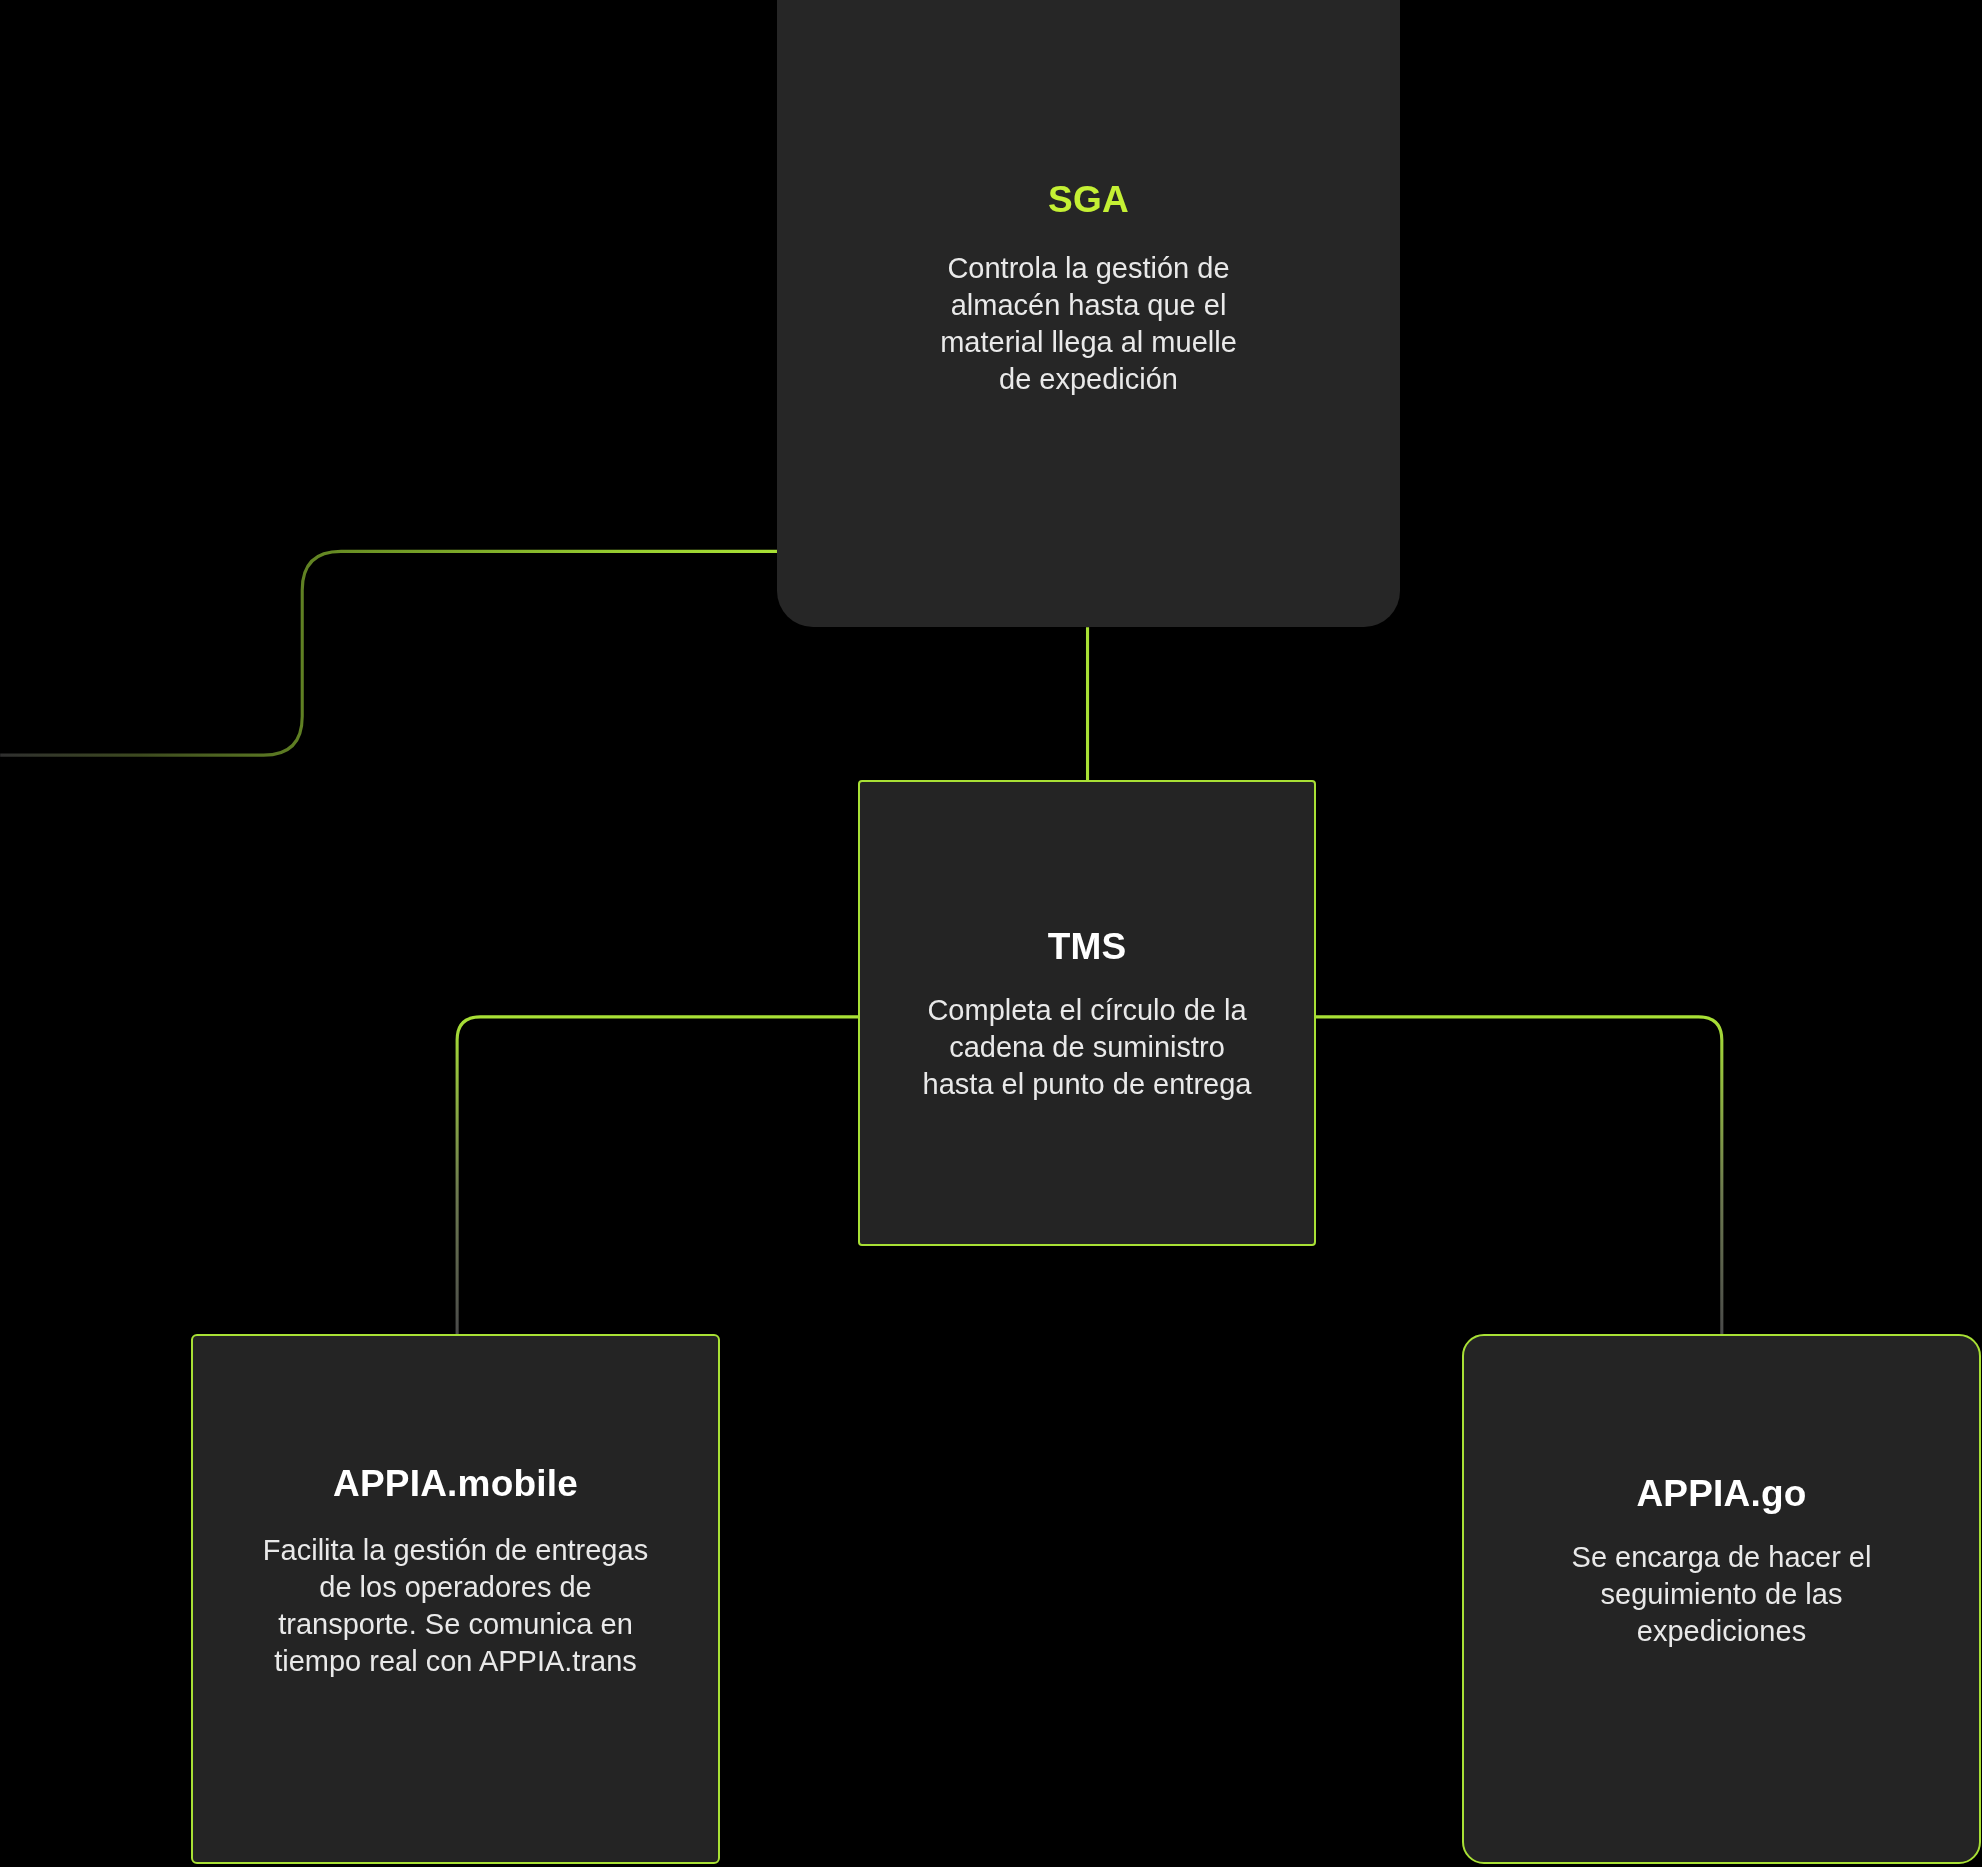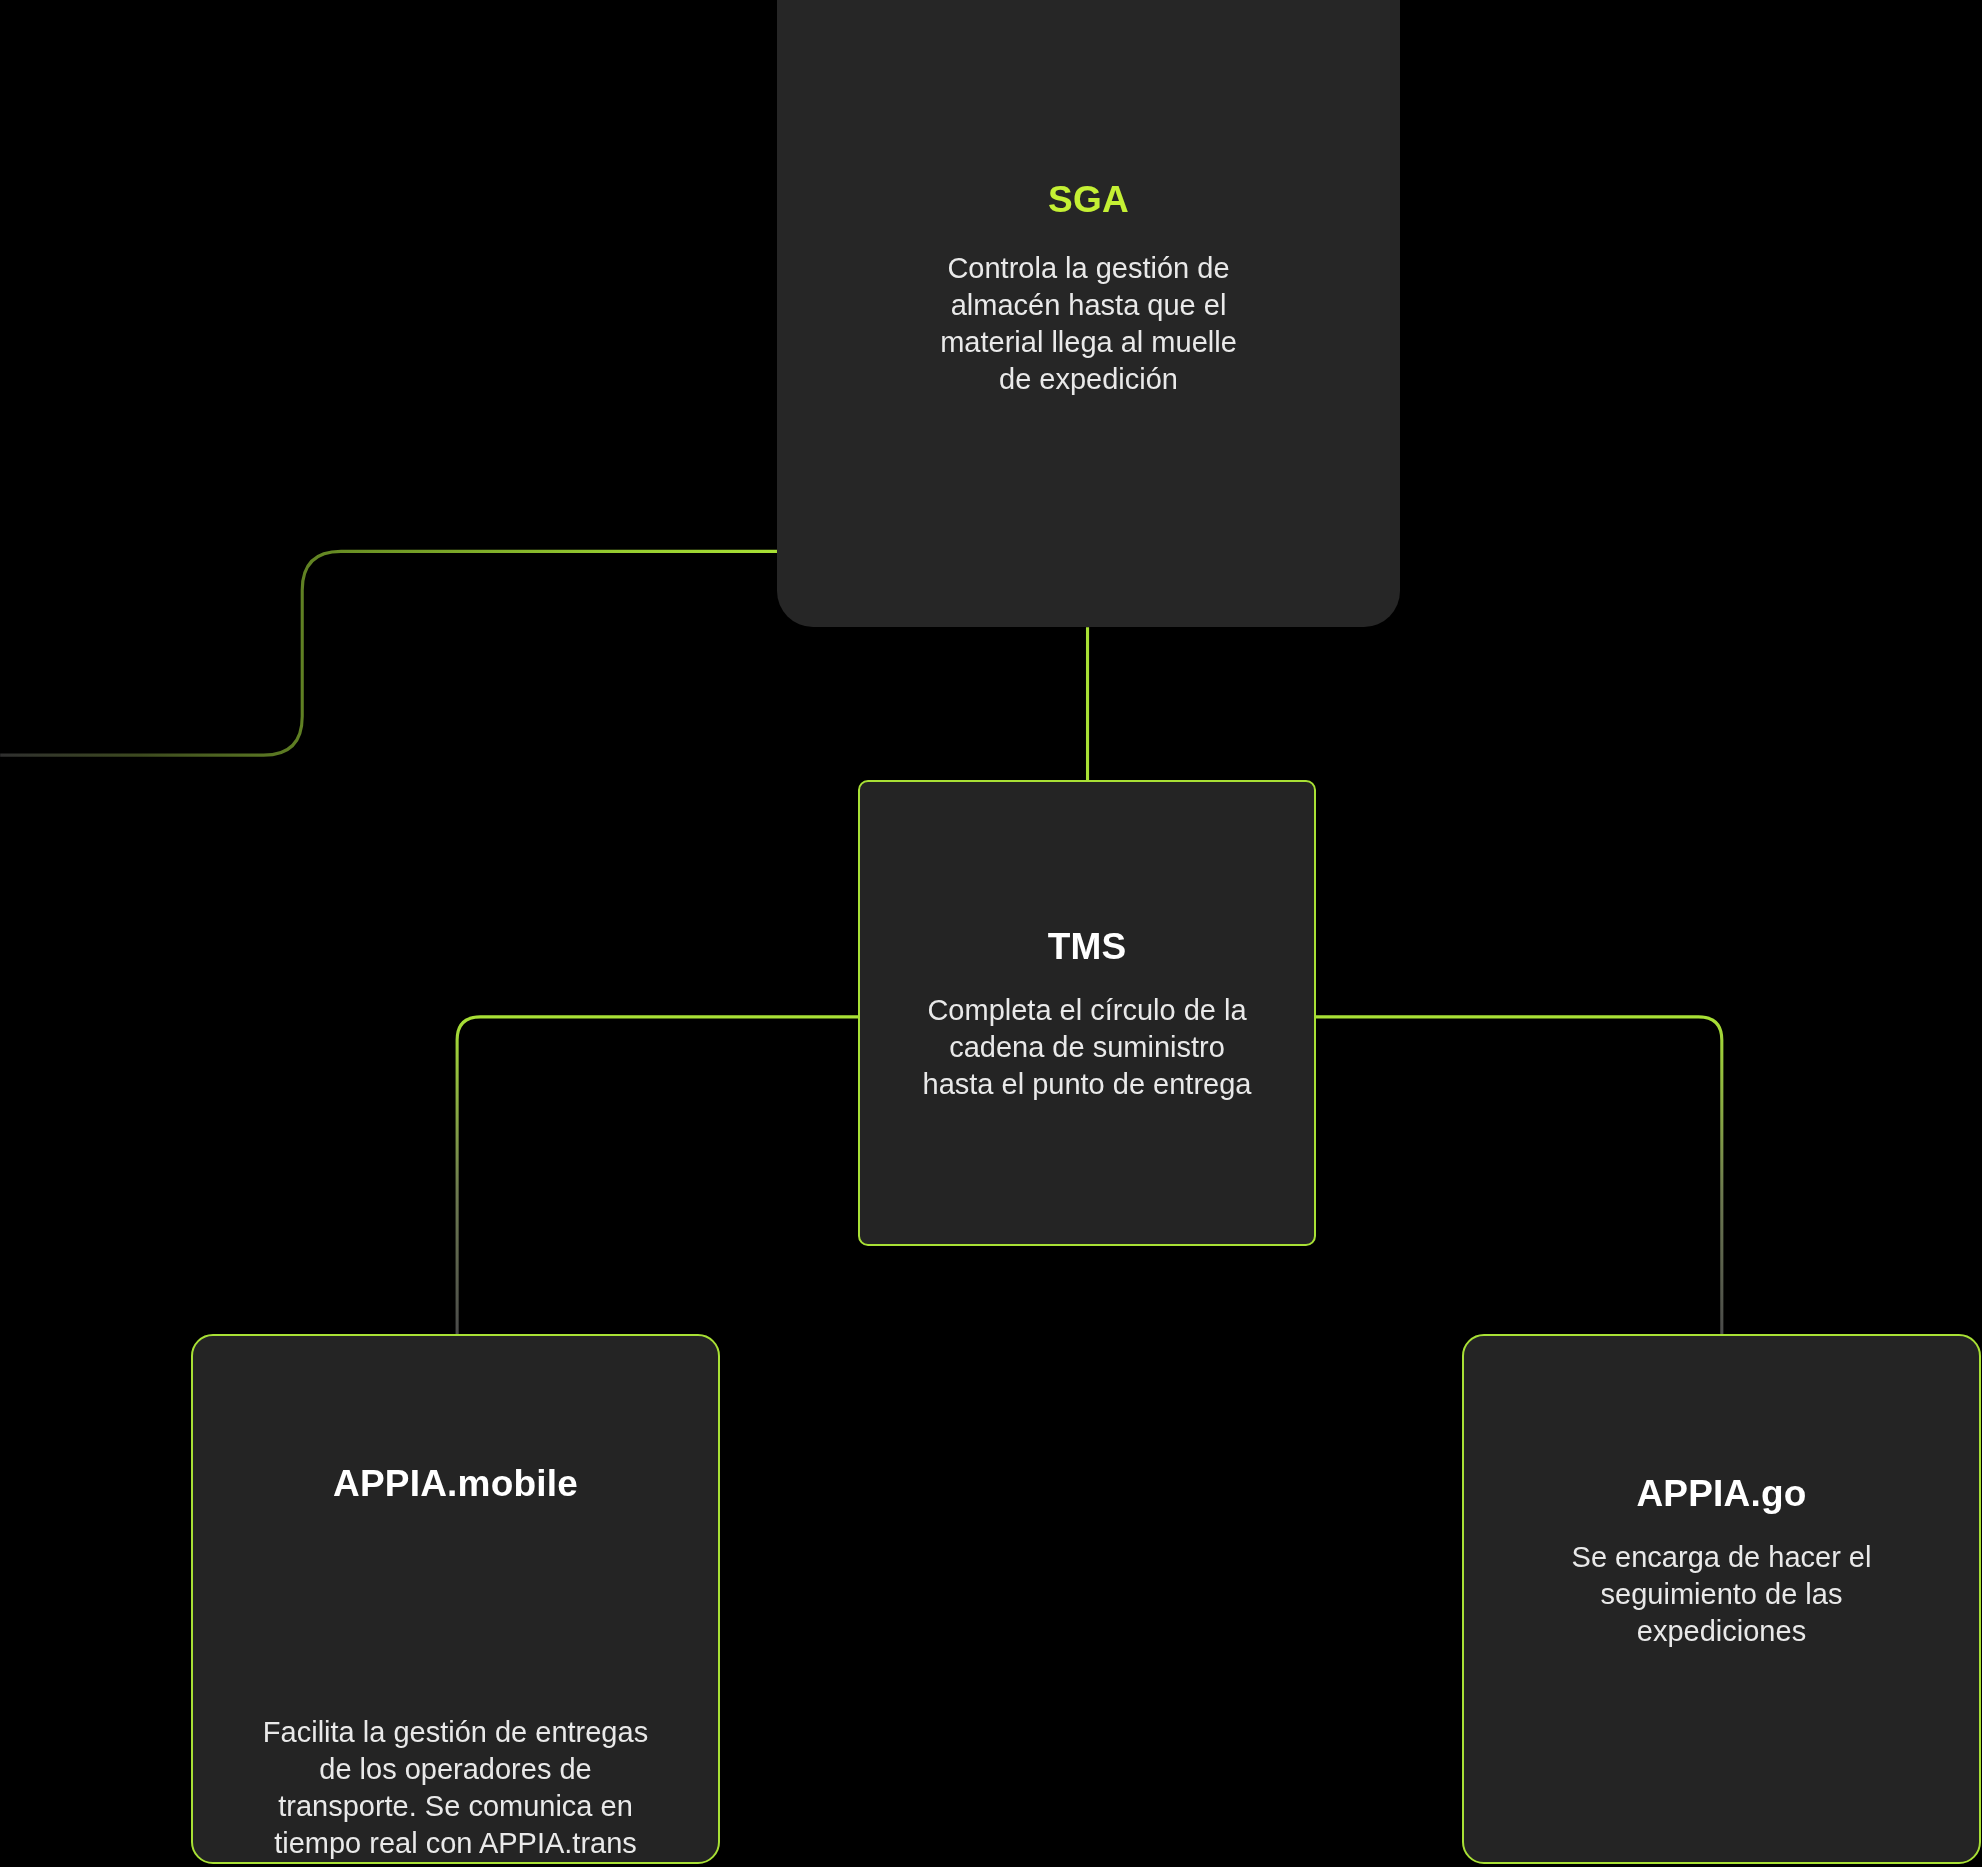--- a/index.html
+++ b/index.html
@@ -79,40 +79,39 @@
     margin-top: 22px;
     width: 325px;
   }
 
   
   #card-tms {
     left: 858px;
     top: 780px;
     width: 458px;
     height: 466px;
-    border-radius: 10px;
+    border-radius: 4px;
   }
   #card-tms .card-title {
     font-size: 37px;
     margin-top: 146px;
   }
   #card-tms .card-desc {
     font-size: 29px;
     margin-top: 17px;
     width: 348px;
   }
 
   
   #card-mobile {
     left: 191px;
     top: 1334px;
     width: 529px;
     height: 530px;
-    border-radius: 22px;
-    justify-content: space-between;
+    border-radius: 6px;
   }
   #card-mobile .card-title {
     font-size: 37px;
     margin-top: 129px;
   }
   #card-mobile .card-desc {
     font-size: 29px;
     margin-top: 20px;
     width: 403px;
   }

